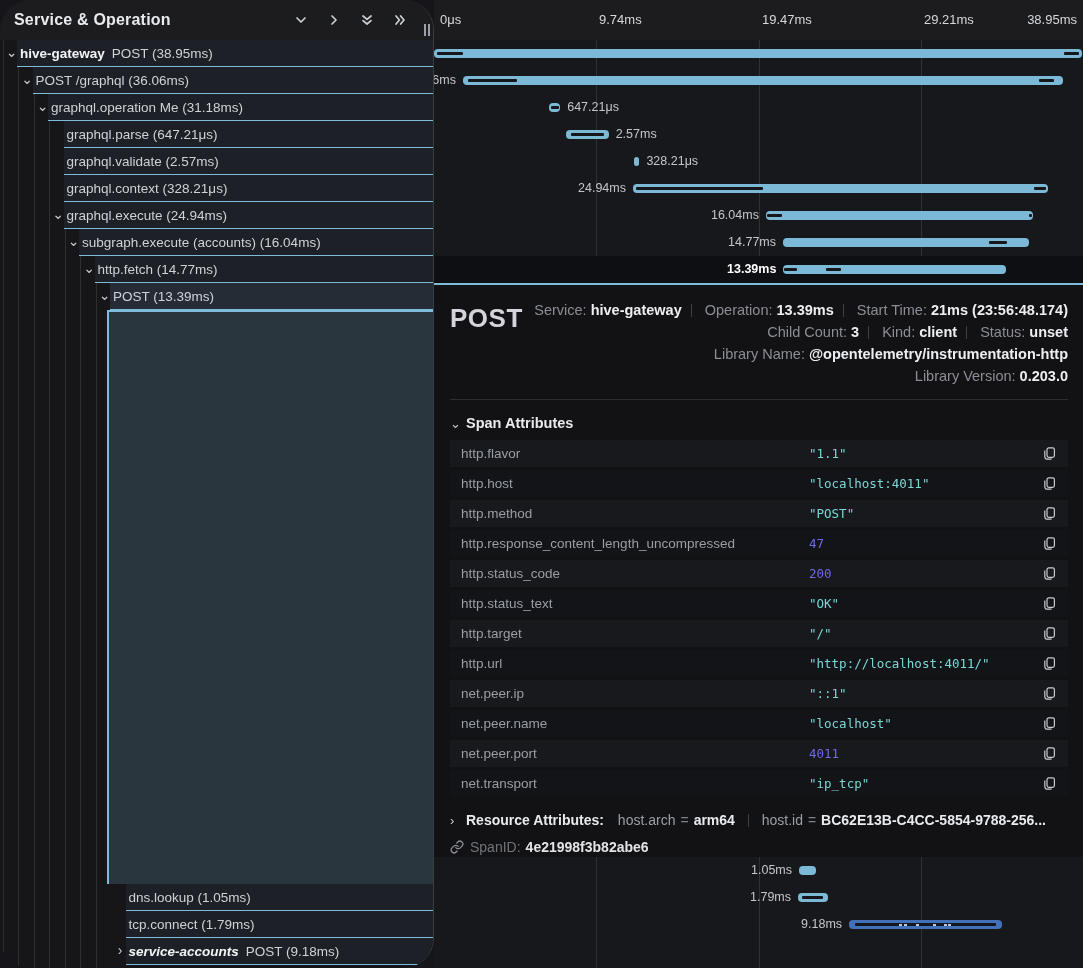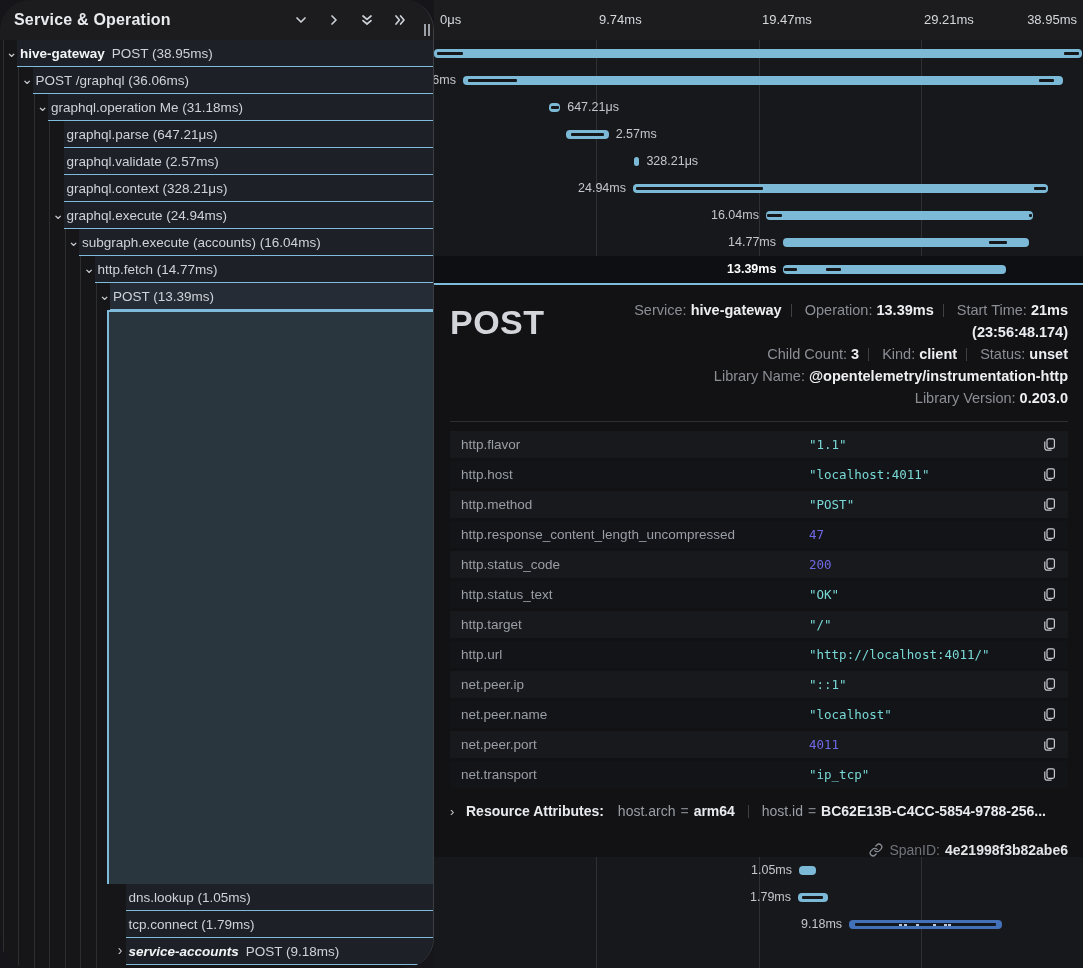--- a/index.html
+++ b/index.html
@@ -50,42 +50,42 @@
   .bblue .mark { background:#131720; }
   .dot { position:absolute; top:3.5px; width:3px; height:2px; background:#bcc8dd; }
   .blabel { position:absolute; top:0; line-height:27px; font-size:12.5px;
             color:#c3c6cb; white-space:nowrap; }
   .brow.sel .blabel { color:#ffffff; font-weight:700; }
 
   
   .panel { position:relative; height:574px; background:#121215;
            border-top:2px solid #7fbcdc; padding:14px 15px 0 16px; z-index:2; }
   .phead { display:flex; align-items:flex-start; }
-  .ptitle { font-size:34px; font-weight:600; color:#d3d5da; letter-spacing:.5px; padding-top:4px; }
+  .ptitle { font-size:26px; font-weight:600; color:#d3d5da; letter-spacing:.5px; padding-top:4px; }
   .meta { flex:1; text-align:right; font-size:14.5px; line-height:22px; color:#8b8e94; }
   .meta strong { color:#edeef2; font-weight:700; }
   .msep { display:inline-block; width:1px; height:13px; background:#3c3f44;
           margin:0 9px; vertical-align:-2px; }
   .pdivider { border-top:1px solid #2c2e32; margin-top:12px; }
   .sechead { margin-top:15px; font-size:14.5px; font-weight:700; color:#e8eaed; }
   .sechev { display:inline-block; color:#c9ccd1; font-weight:400; width:16px; font-size:13px; }
   .attrs { margin-top:9px; }
   .arow { height:27px; margin-bottom:3px; display:flex; align-items:center;
           padding:0 11px; background:#17191d;gap:16px; }
   .arow:nth-child(even) { background:#121418; }
   .akey { width:332px; flex:none; color:#9a9ea5; font-size:13.5px; white-space:nowrap; }
   .aval { flex:1; font-family:"DejaVu Sans Mono", monospace; font-size:12.5px; white-space:nowrap; }
   .aval.str { color:#79d9d6; }
   .aval.num { color:#7168e6; }
   .copy { flex:none; background:none; border:none; padding:0; cursor:pointer; display:flex; }
   .resline { margin-top:15px; font-size:14px; color:#e8eaed; white-space:nowrap; overflow:hidden; }
   .resline .title { font-weight:700; margin-right:10px; }
   .rkey { color:#9a9ea5; } .req { color:#7d8187; padding:0 5px; }
   .rval { color:#e9ebef; font-weight:700; }
-  .spanid { margin-top:23px; text-align:right; font-size:14px; color:#70747a; }
+  .spanid { margin-top:11px; font-size:14px; color:#70747a; }
   .spanid .val { color:#e3e5e9; font-weight:700; margin-left:5px; }
   .linkicon { vertical-align:-2px; margin-right:6px; }
   svg.ic { stroke:#ccd0d5; fill:none; stroke-width:1.7; stroke-linecap:round; stroke-linejoin:round; }
 </style>
 </head>
 <body>
 
 <div class="app">
 
   <div class="left">
@@ -305,20 +305,23 @@
             <strong>@opentelemetry/instrumentation-http</strong>
           </div>
           <div>
             <span>Library Version:</span>
             <strong>0.203.0</strong>
           </div>
         </div>
       </div>
       <div class="pdivider"></div>
 
+      <div class="sechead">
+        <span class="sechev">⌄</span><span>Span Attributes</span>
+      </div>
       <div class="attrs" id="attrs">
           <div class="arow">
             <span class="akey">http.flavor</span>
             <span class="aval str">"1.1"</span>
             <button class="copy">
               <svg width="15" height="15" viewBox="0 0 15 15" fill="none" stroke="#c9ccd1" stroke-width="1.2">
                 <rect x="5" y="1.8" width="7.4" height="9.6" rx="1.8"></rect>
                 <path d="M2.8 4.6 v6.2 a2.4 2.4 0 0 0 2.4 2.4 h4.4"></path>
               </svg>
             </button>

